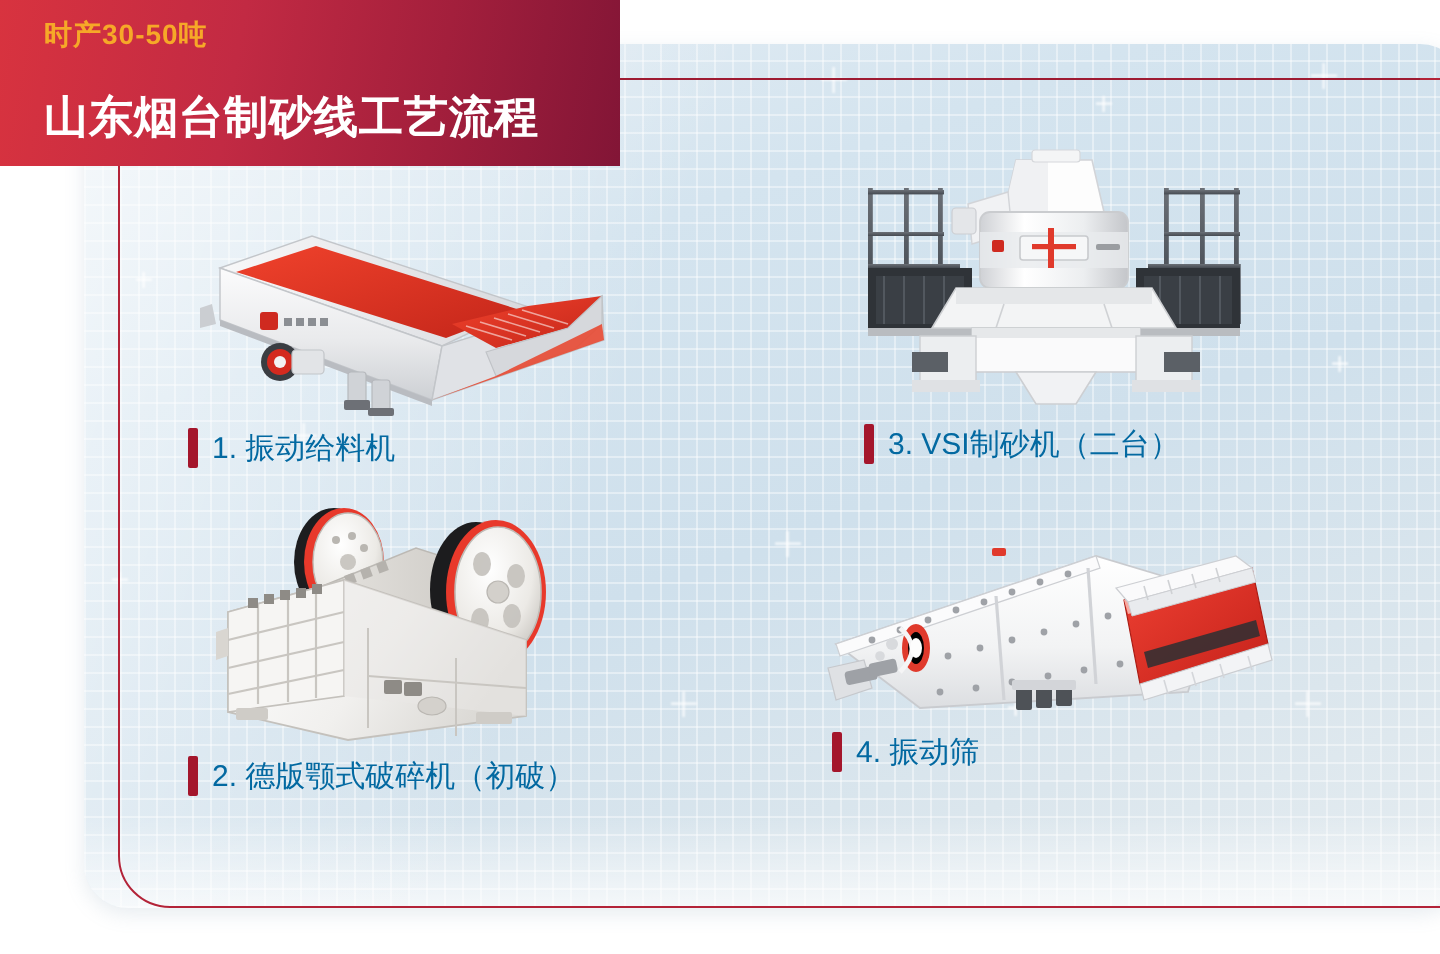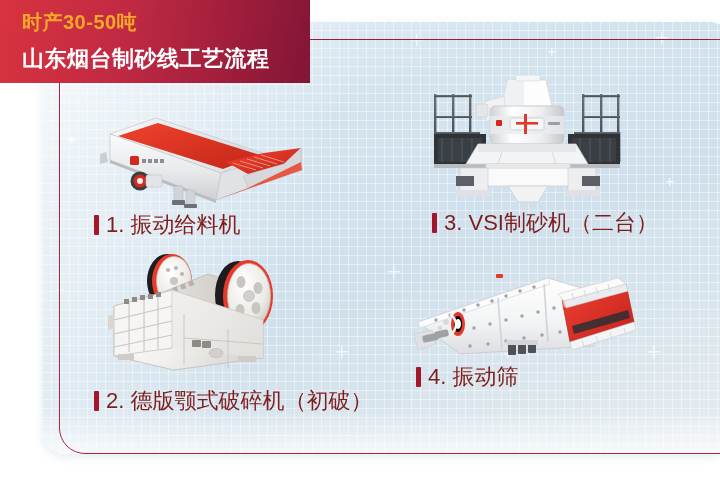--- a/index.html
+++ b/index.html
@@ -60,21 +60,21 @@
   }
 
   
   .banner{
     position:absolute;left:0;top:0;width:310px;height:83px;
     background:linear-gradient(100deg,#d8333f 0%,#c22a43 38%,#a31f3c 70%,#821536 100%);
     z-index:5;
   }
   .banner .t1{
     position:absolute;left:22px;top:9px;
-    font-size:20px;font-weight:bold;color:#f6a828;letter-spacing:.5px;
+    font-size:14px;font-weight:bold;color:#f6a828;letter-spacing:.5px;
     white-space:nowrap;
   }
   .banner .t2{
     position:absolute;left:22px;top:44px;
     font-size:22px;font-weight:bold;color:#ffffff;letter-spacing:.5px;
     white-space:nowrap;
     text-align:center;
   }
 
   
@@ -84,26 +84,26 @@
   }
 
   
   .cell{position:absolute;}
   .cell .art{position:relative;width:100%;}
   .cap{
     display:flex;align-items:center;gap:7px;white-space:nowrap;
     font-family:"Liberation Sans","DejaVu Sans",sans-serif;
   }
   .cap .bar{width:5px;height:20px;background:#a4162c;border-radius:1px;flex:0 0 auto;}
-  .cap .txt{font-size:22px;color:#7f1d1d;line-height:1;}
+  .cap .txt{font-size:15px;color:#0369a1;line-height:1;}
 
   #cell1{left:88px;top:104px;width:235px;}
   #cell1 .cap{margin-top:6px;margin-left:6px;}
   #cell2{left:88px;top:252px;width:260px;}
-  #cell2 .cap{margin-top:16px;margin-left:6px;}
+  #cell2 .cap{margin-top:4px;margin-left:6px;}
   #cell3{left:412px;top:72px;width:230px;}
   #cell3 .cap{margin-top:8px;margin-left:4px;padding-left:16px;}
   #cell4{left:412px;top:260px;width:230px;}
   #cell4 .cap{margin-top:6px;margin-left:4px;}
 
   svg{display:block;overflow:visible;}
 </style>
 </head>
 <body>
 

